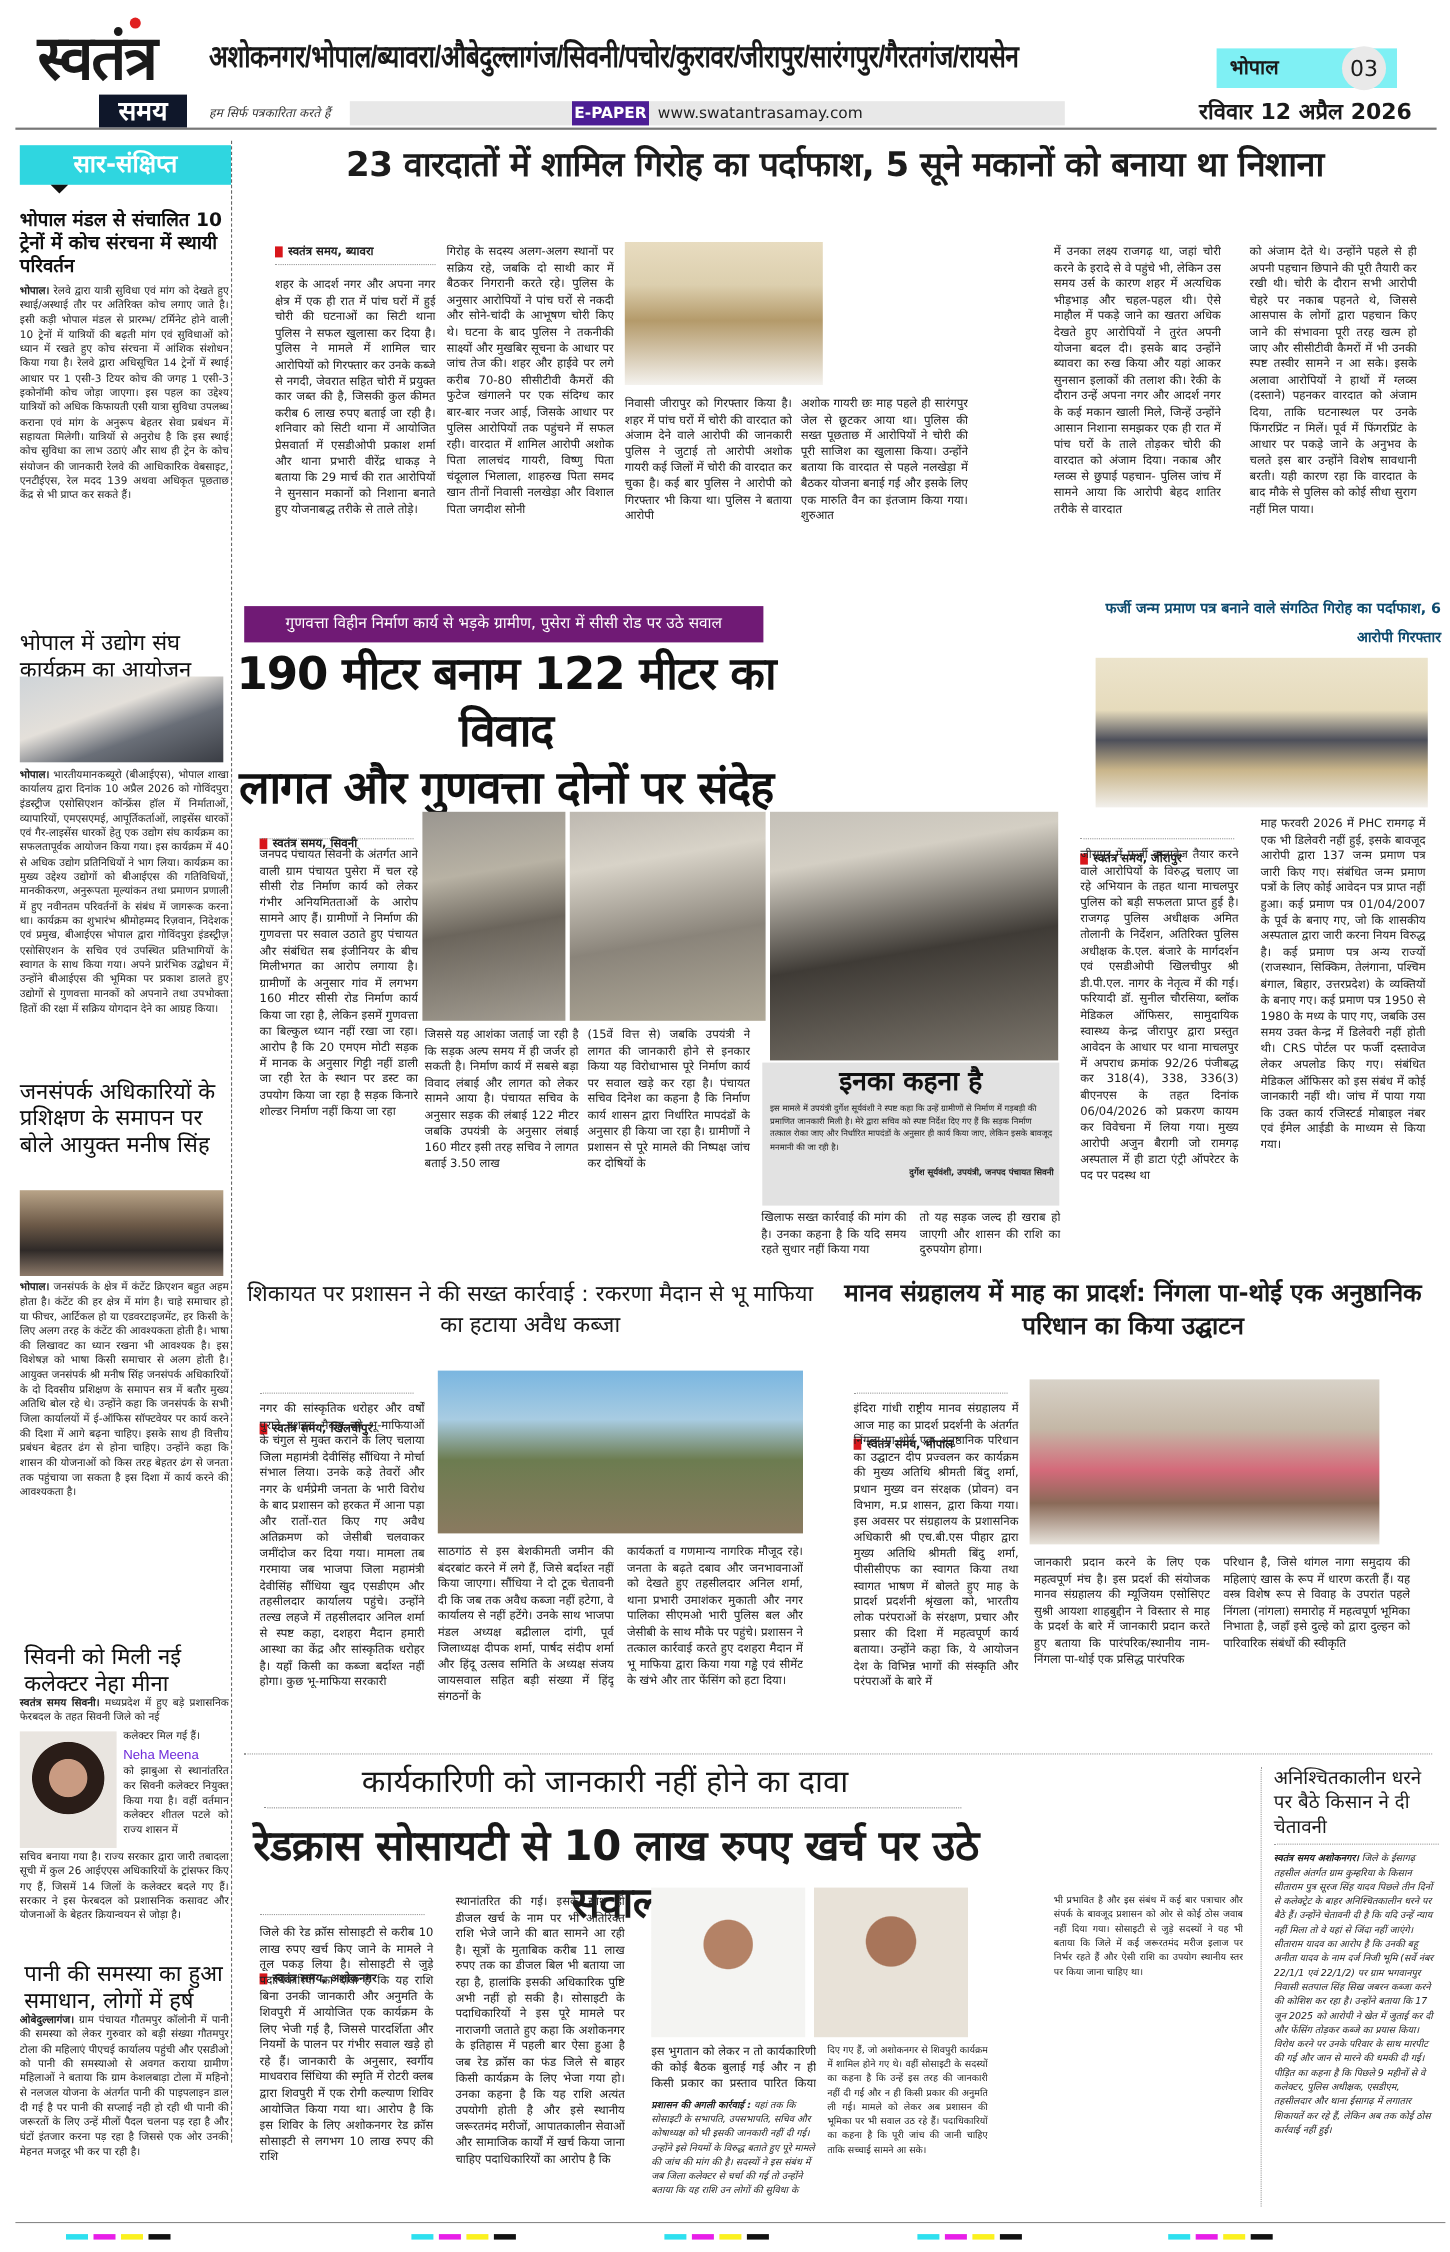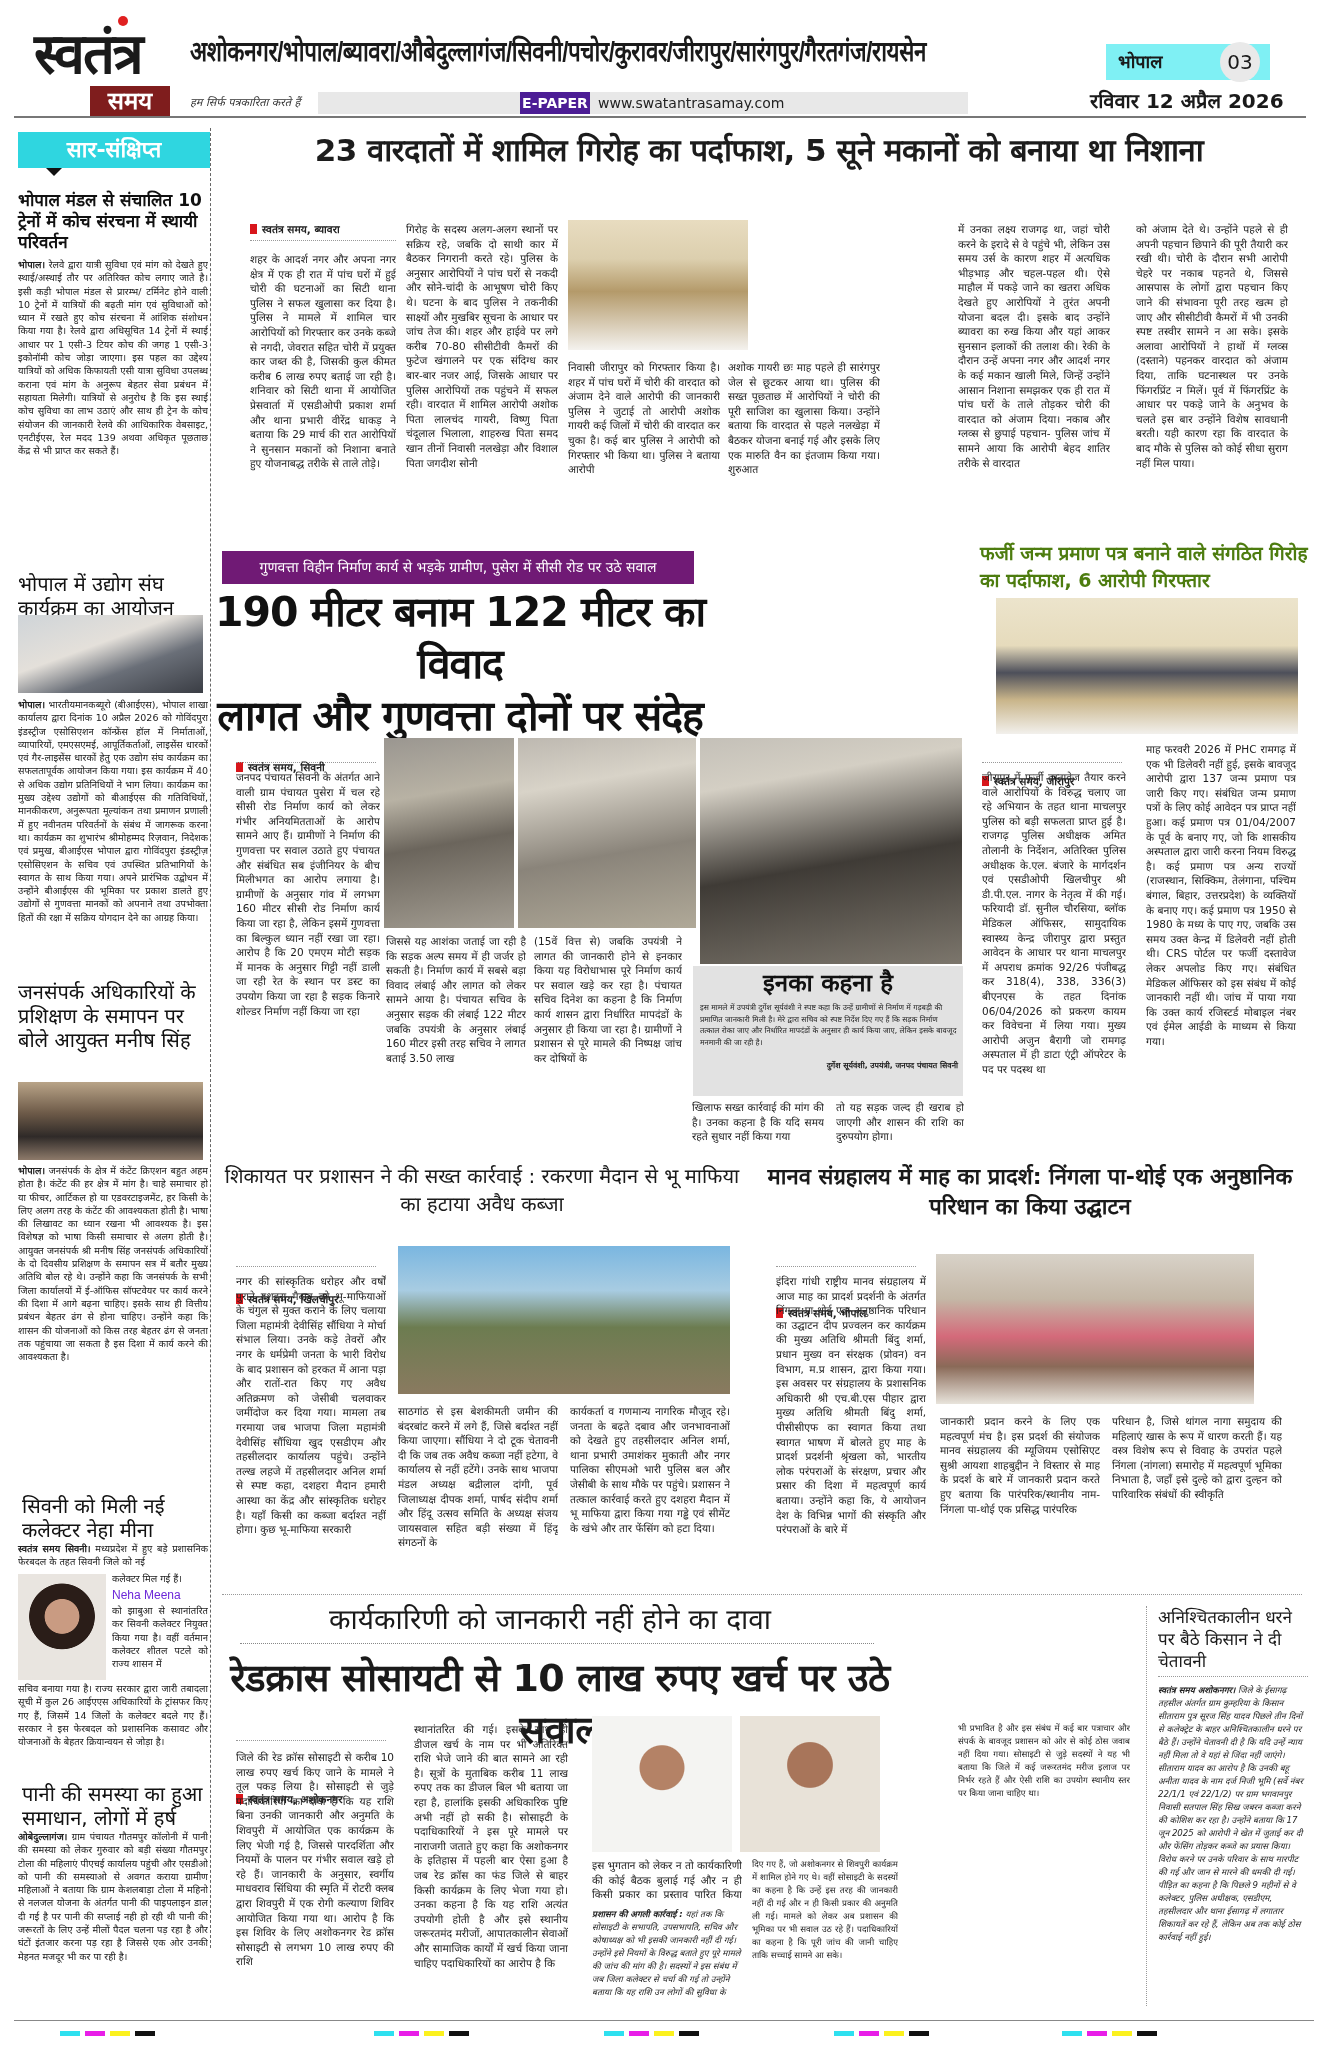--- a/index.html
+++ b/index.html
@@ -4,21 +4,21 @@
 <style>
   * { box-sizing: border-box; margin: 0; padding: 0; }
   html, body { width: 1318px; height: 2047px; background: #fff; overflow: hidden; }
   body { font-family: "DejaVu Sans", sans-serif; color: #1a1a1a; position: relative; }
   .abs { position: absolute; }
 
   
   #masthead { left: 0; top: 0; width: 1318px; height: 120px; }
   .logo-top { left: 34px; top: 26px; font-size: 56px; font-weight: 900; letter-spacing: -2px; color: #1a1a1a; font-family: "DejaVu Sans", sans-serif; line-height: 56px; }
   .logo-dot { left: 118px; top: 16px; width: 10px; height: 10px; background: #e02020; border-radius: 50%; }
-  .logo-bottom { left: 90px; top: 86px; width: 80px; height: 30px; background: #7f1d1d; color: #fff; font-size: 24px; font-weight: 900; text-align: center; line-height: 30px; }
+  .logo-bottom { left: 90px; top: 86px; width: 80px; height: 30px; background: #0f172a; color: #fff; font-size: 24px; font-weight: 900; text-align: center; line-height: 30px; }
   .cities { left: 190px; top: 32px; font-size: 28px; font-weight: 700; letter-spacing: -0.5px; line-height: 40px; font-family: "Liberation Sans", sans-serif; transform: scaleX(0.80); transform-origin: left; white-space: nowrap; }
   .tagline { left: 190px; top: 94px; font-size: 11px; font-style: italic; color: #333; }
   .epaper-bar { left: 318px; top: 92px; width: 650px; height: 22px; background: #e8e8e8; }
   .epaper-badge { left: 520px; top: 92px; width: 70px; height: 22px; background: #4c1d95; color: #fff; font-size: 14px; font-weight: 700; text-align: center; line-height: 22px; }
   .epaper-url { left: 598px; top: 92px; font-size: 14px; line-height: 22px; color: #222; }
   .city-badge { left: 1106px; top: 44px; width: 164px; height: 36px; background: #7ff0f4; }
   .city-badge-label { left: 1118px; top: 48px; font-size: 18px; font-weight: 700; line-height: 28px; }
   .page-circle { left: 1200px; top: 42px; width: 40px; height: 40px; border-radius: 50%; background: #e9e9e9; font-size: 20px; font-weight: 400; text-align: center; line-height: 40px; margin-left: 20px; }
   .date { left: 1090px; top: 88px; font-size: 20px; font-weight: 700; line-height: 26px; }
   .mast-rule { left: 14px; top: 116px; width: 1292px; height: 2px; background: #777; }
@@ -42,21 +42,21 @@
 
   
   .h-main1 { left: 200px; top: 130px; width: 1118px; text-align: center; font-size: 31px; font-weight: 800; line-height: 40px; letter-spacing: -0.5px; color: #1c1c1c; }
   .dateline { font-size: 10.5px; font-weight: 700; color: #222; line-height: 14px; padding-left: 12px; position: relative; }
   .dateline::before { content: ""; position: absolute; left: 0; top: 2px; width: 7px; height: 10px; background: #d8161b; }
   .dl-rule { height: 0; border-top: 1px dotted #999; }
   .col { font-size: 10.5px; line-height: 14.6px; color: #222; text-align: justify; }
 
   .black-strip { left: 222px; top: 551px; width: 472px; height: 33px; background: #701a75; color: #fff; font-size: 14px; text-align: center; line-height: 33px; }
   .big-h1 { left: 180px; top: 586px; width: 560px; text-align: center; font-size: 41px; font-weight: 900; line-height: 52px; letter-spacing: -1px; color: #111; }
-  .right-h { left: 980px; top: 540px; width: 330px; text-align: left; font-size: 19px; font-weight: 700; line-height: 27px; color: #4d7c0f; }
+  .right-h { left: 980px; top: 540px; width: 330px; text-align: right; font-size: 13px; font-weight: 700; line-height: 27px; color: #0c4a6e; }
 
   .quote-box { left: 693px; top: 966px; width: 270px; height: 130px; background: #e2e2e2; }
   .quote-title { left: 693px; top: 966px; width: 270px; text-align: center; font-size: 24px; font-weight: 800; line-height: 34px; color: #111; }
   .quote-body { left: 700px; top: 1002px; width: 258px; font-size: 7.6px; line-height: 11.5px; color: #222; }
   .quote-sign { left: 700px; top: 1060px; width: 258px; text-align: right; font-size: 7.8px; font-weight: 700; color: #222; }
 
   .sec-h { font-size: 20px; font-weight: 500; line-height: 28px; color: #1a1a1a; text-align: center; }
   .sec-h-bold { font-size: 22px; font-weight: 800; line-height: 30px; color: #1a1a1a; text-align: center; }
 
   .kary-h { left: 220px; top: 1600px; width: 660px; text-align: center; font-size: 28px; line-height: 40px; color: #1a1a1a; }

